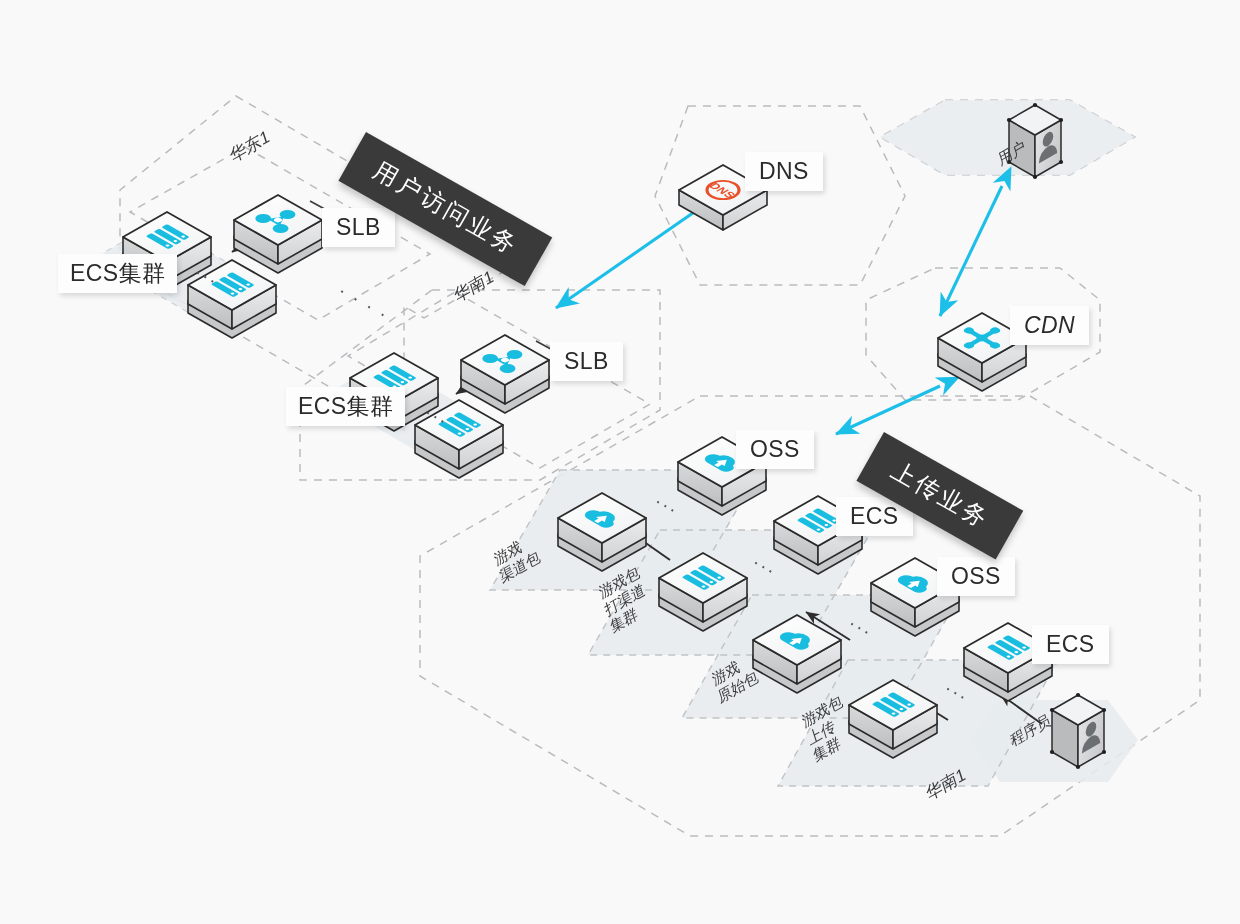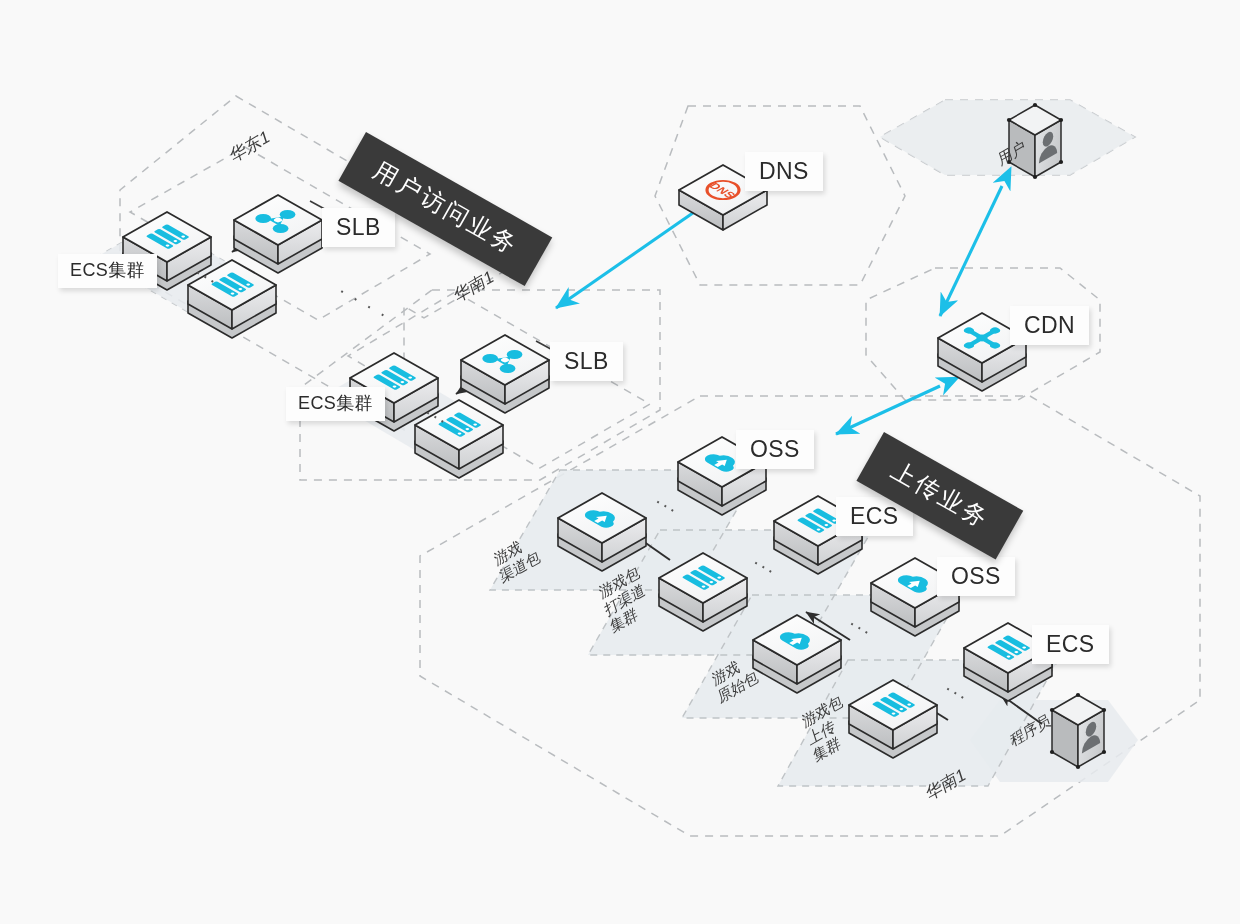--- a/index.html
+++ b/index.html
@@ -19,21 +19,21 @@
     background:#fdfdfd;
     color:#2b2b2b;
     font-size:23px;
     letter-spacing:.4px;
     padding:7px 14px 8px 14px;
     white-space:nowrap;
     box-shadow:2px 3px 5px rgba(0,0,0,.13);
     z-index:40;
     line-height:1.05;
   }
-  .callout.cn{font-size:18px;padding:7px 12px 8px 12px;}
+  .callout.cn{font-size:23px;padding:7px 12px 8px 12px;}
 
   
   .banner{
     position:absolute;
     background:#3a3a3a;
     color:#ffffff;
     font-size:24px;
     letter-spacing:3px;
     padding:11px 26px 13px 26px;
     white-space:nowrap;
@@ -368,21 +368,21 @@
   <div class="callout" style="left:322px;top:208px;">SLB</div>
 
   <div class="callout cn" style="left:58px;top:254px;">ECS集群</div>
 
   <div class="callout" style="left:550px;top:342px;">SLB</div>
 
   <div class="callout cn" style="left:286px;top:387px;">ECS集群</div>
 
   <div class="callout" style="left:745px;top:152px;">DNS</div>
 
-  <div class="callout" style="left:1010px;top:306px;">CDN</div>
+  <div class="callout" style="left:1010px;top:306px;font-style:italic;">CDN</div>
 
   <div class="callout" style="left:736px;top:430px;">OSS</div>
 
   <div class="callout" style="left:836px;top:497px;">ECS</div>
 
   <div class="callout" style="left:937px;top:557px;">OSS</div>
 
   <div class="callout" style="left:1032px;top:625px;">ECS</div>
 
   <div class="zonetext" style="left:228px;top:148px;transform:rotate(-30deg) skewX(-12deg);">华东1</div>

